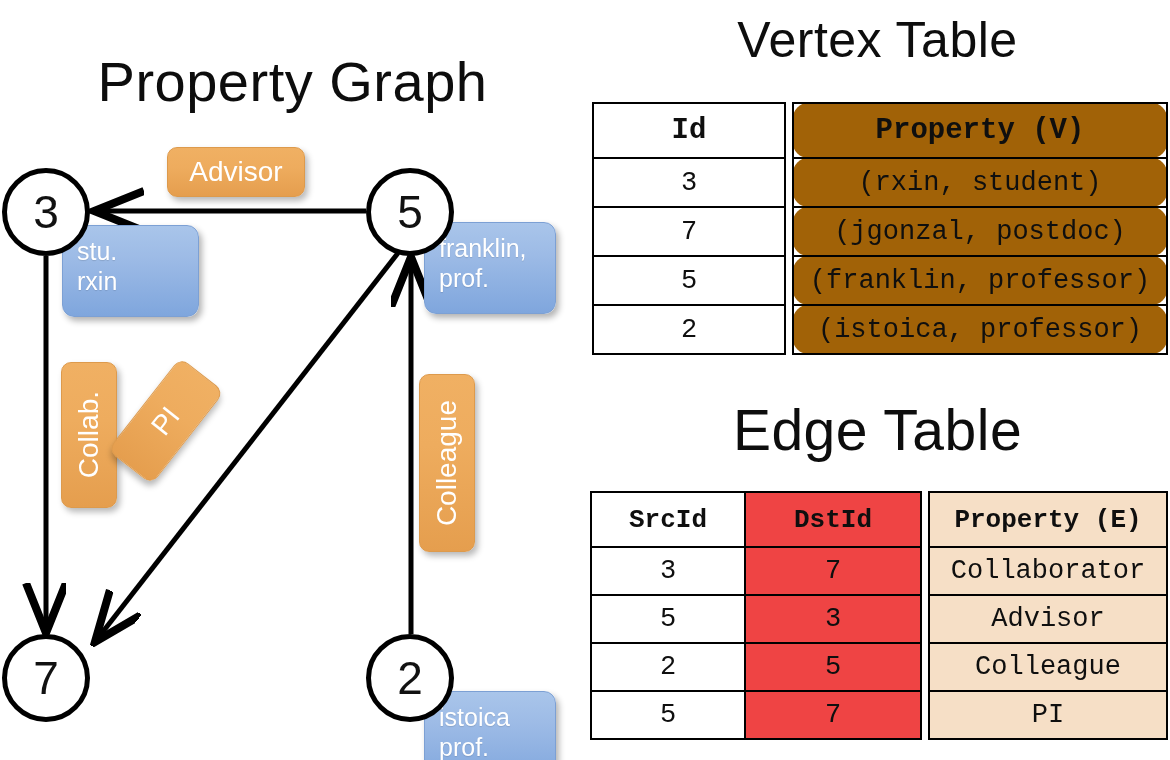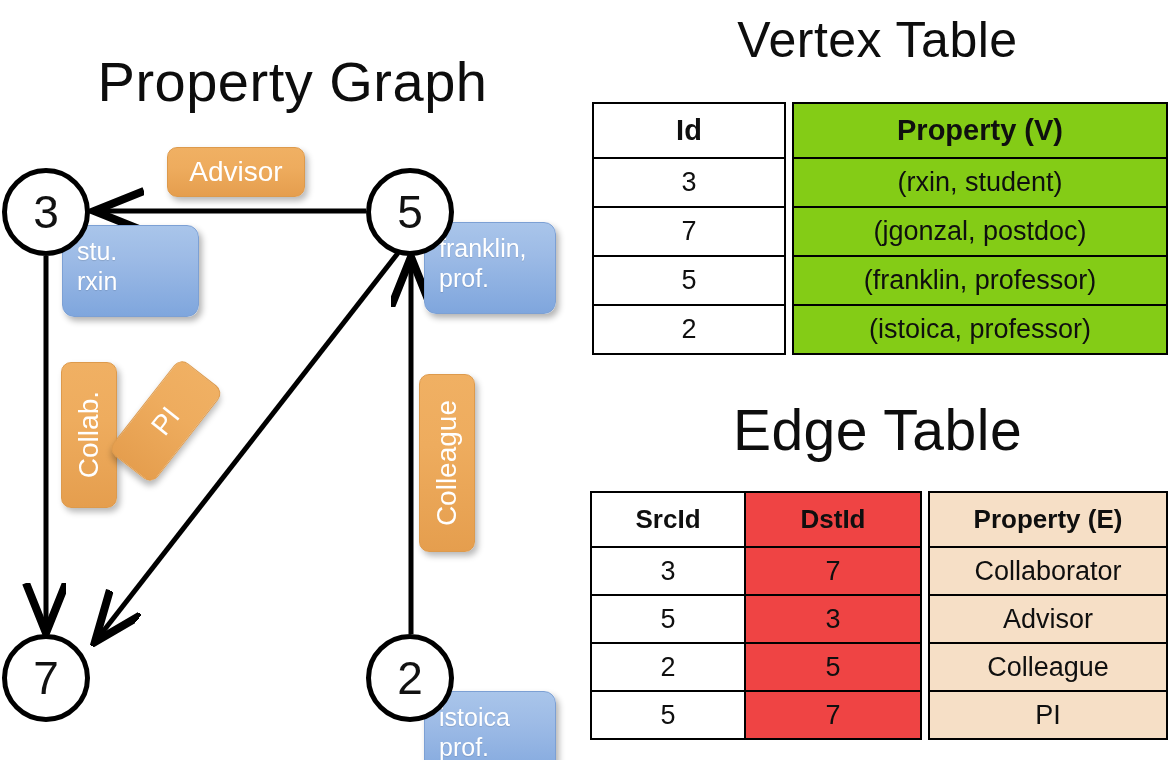--- a/index.html
+++ b/index.html
@@ -159,33 +159,34 @@
     border-collapse: collapse;
     table-layout: fixed;
     font-family: "Liberation Sans", sans-serif;
   }
   .tbl td, .tbl th {
     border: 2px solid #000000;
     text-align: center;
     font-weight: 400;
     color: #0f0f0f;
     padding: 0;
+    font-family: Liberation Mono, monospace;
   }
   .tbl .hdr {
     font-weight: 700;
   }
 
   #vertex-table {
     left: 592px; top: 102px;
     width: 576px;
   }
   #vertex-table td { font-size: 27px; height: 47px; }
   #vertex-table tr:first-child td { height: 53px; font-size: 29px; }
   #vertex-table .col-id { width: 190px; background: #ffffff; }
-  #vertex-table .col-prop { background: #84cc16; }
+  #vertex-table .col-prop { background: #a16207; border-radius: 15px; }
   #vertex-table .spacer { width: 6px; border: none; background: #ffffff; padding: 0; }
 
   #edge-table {
     left: 590px; top: 491px;
     width: 578px;
   }
   #edge-table td { font-size: 27px; height: 46px; }
   #edge-table tr:first-child td { height: 53px; font-size: 26px; }
   #edge-table .col-src { width: 152px; background: #ffffff; }
   #edge-table .col-dst { width: 174px; background: #ef4444; }

